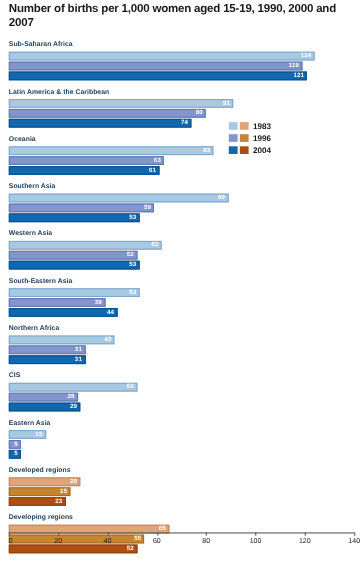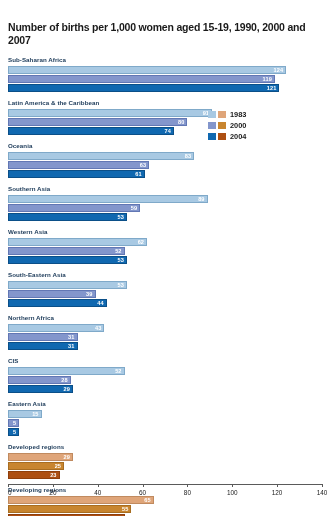--- a/index.html
+++ b/index.html
@@ -7,21 +7,21 @@
     width:330px;height:516px;
     background:#ffffff;
     font-family:"Liberation Sans", sans-serif;
     overflow:hidden;
     position:relative;
   }
   .page{
     position:relative;
     width:330px;height:516px;
     box-sizing:border-box;
-    padding:21px 8px 0 8px;
+    padding:2px 8px 0 8px;
   }
   .title{
     font-size:10.5px;
     font-weight:bold;
     color:#1a1a1a;
     line-height:13px;
     letter-spacing:-0.2px;
     margin:0 0 9px 0;
   }
   .chart{
@@ -338,21 +338,21 @@
 
   <div class="legend" id="legend">
       <div class="legend-row">
         <span class="sw" style="background: rgb(168, 201, 227);"></span>
         <span class="sw" style="background: rgb(223, 165, 121);"></span>
         <span class="legend-label">1983</span>
       </div>
       <div class="legend-row">
         <span class="sw" style="background: rgb(131, 150, 204);"></span>
         <span class="sw" style="background: rgb(200, 133, 47);"></span>
-        <span class="legend-label">2000</span>
+        <span class="legend-label">1996</span>
       </div>
       <div class="legend-row">
         <span class="sw" style="background: rgb(16, 104, 176);"></span>
         <span class="sw" style="background: rgb(173, 79, 18);"></span>
         <span class="legend-label">2004</span>
       </div>
     </div>
 
   <div class="axis" id="axis">
     <div class="axis-line"></div>

